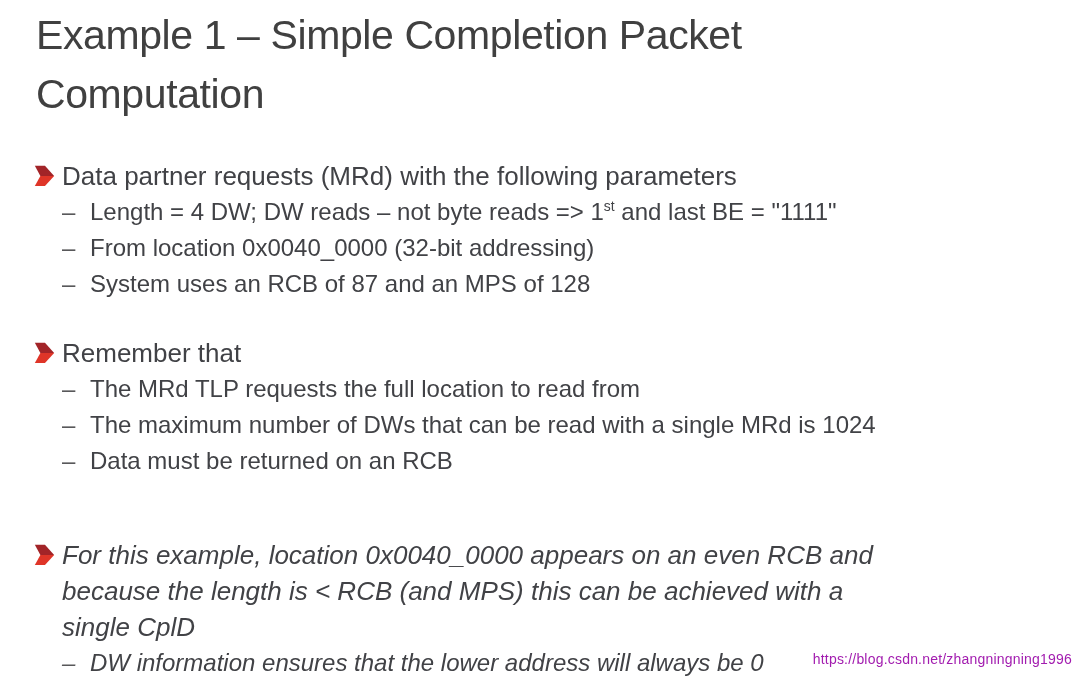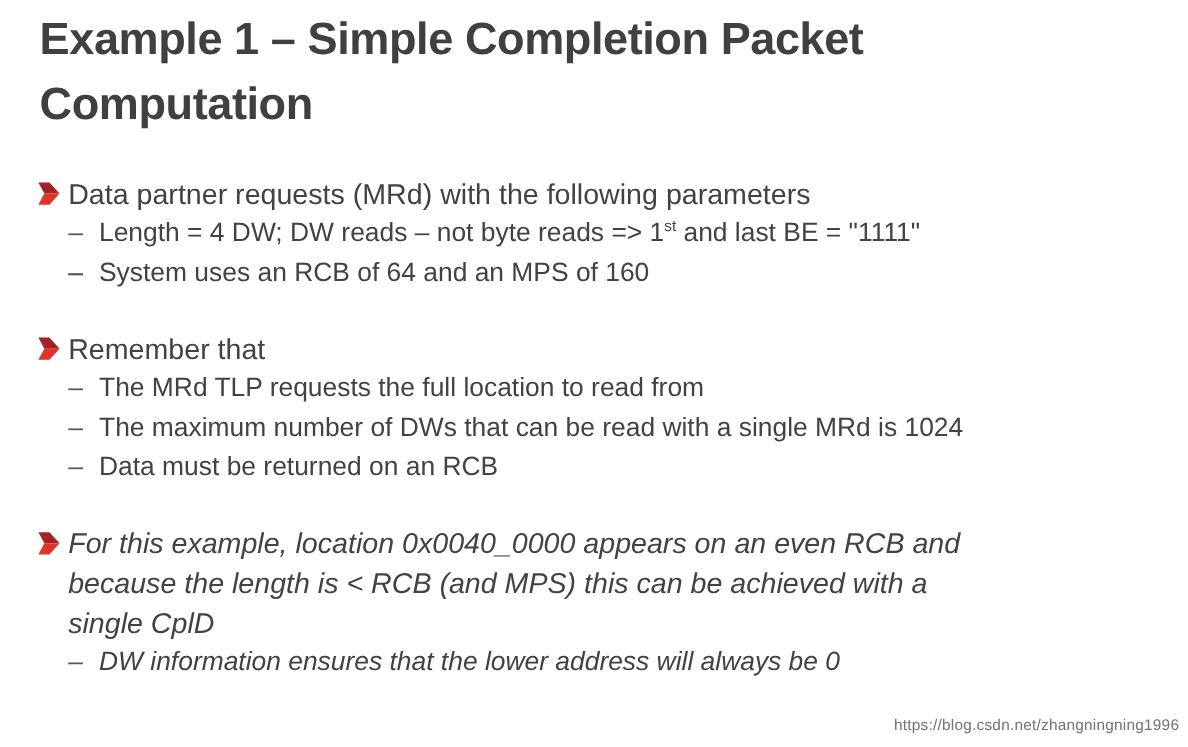--- a/index.html
+++ b/index.html
@@ -20,32 +20,32 @@
     background: #ffffff;
     overflow: hidden;
   }
   .title {
     position: absolute;
     left: 36px;
     top: 6px;
     color: #404040;
     font-size: 41px;
     line-height: 59px;
-    font-weight: 700;
+    font-weight: 400;
     letter-spacing: -0.4px;
   }
   .content {
     position: absolute;
     left: 33px;
     top: 158px;
     right: 20px;
     color: #414246;
   }
   .block1 { margin-bottom: 33px; }
-  .block2 { margin-bottom: 33px; }
+  .block2 { margin-bottom: 58px; }
   .block3 { margin-bottom: 16px; font-style: italic; }
   .main {
     position: relative;
     padding-left: 29px;
     font-size: 26px;
     line-height: 36px;
     color: #414246;
   }
   .arrow {
     position: absolute;
@@ -72,21 +72,21 @@
   sup.st {
     font-size: 0.58em;
     vertical-align: super;
     line-height: 0;
   }
   .watermark {
     position: absolute;
     right: 8px;
     bottom: 12px;
     font-size: 14px;
-    color: #737373;
+    color: #a21caf;
     letter-spacing: 0.2px;
   }
 </style>
 </head>
 <body>
 
 <div class="slide">
 
   <div class="title">
     <div>Example 1 – Simple Completion Packet</div>
@@ -104,24 +104,25 @@
           </svg>
         </span>
         <div>Data partner requests (MRd) with the following parameters</div>
       </div>
       <div class="sub">
         <span class="dash">–</span>
         <span><span>Length = 4 DW; DW reads – not byte reads =&gt; 1</span><sup class="st">st</sup><span> and last BE = "1111"</span></span>
       </div>
       <div class="sub">
         <span class="dash">–</span>
+        <span>From location 0x0040_0000 (32-bit addressing)</span>
       </div>
       <div class="sub">
         <span class="dash">–</span>
-        <span>System uses an RCB of 64 and an MPS of 160</span>
+        <span>System uses an RCB of 87 and an MPS of 128</span>
       </div>
     </div>
 
     <div class="block2">
       <div class="main">
         <span class="arrow">
           <svg width="23" height="23" viewBox="0 0 25 25">
             <polygon points="2,2 13,2 23,13 8,13" fill="#A22428"></polygon>
             <polygon points="8,13 23,13 13,24 2,24" fill="#DF3528"></polygon>
           </svg>

